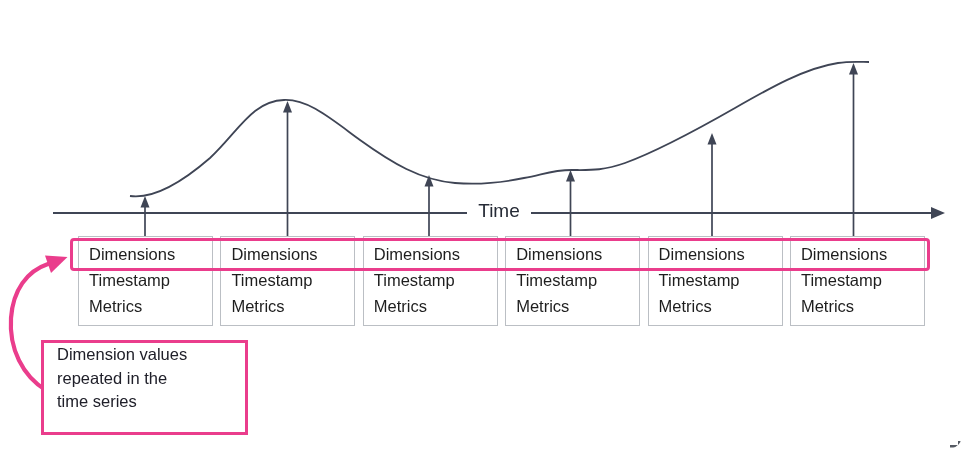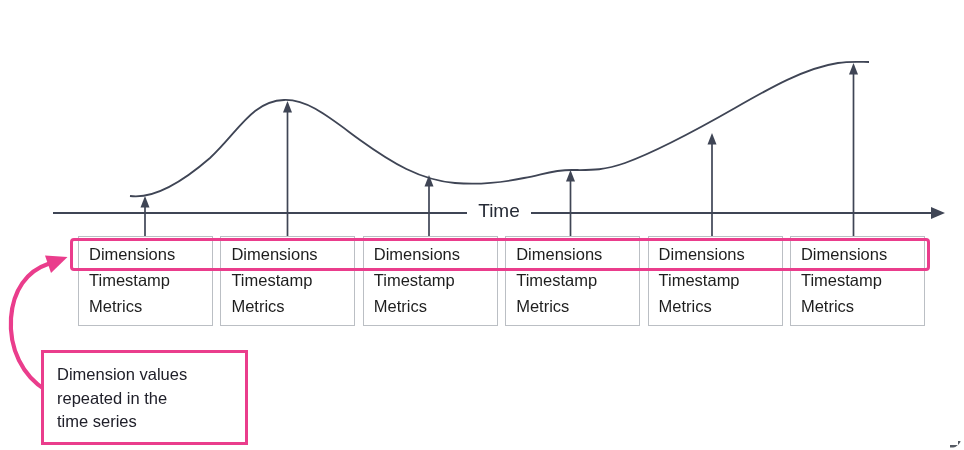--- a/index.html
+++ b/index.html
@@ -39,22 +39,21 @@
 
   .dim-highlight{
     position:absolute;left:70px;top:238px;width:860px;height:33px;z-index:3;
     box-sizing:border-box;border:3.5px solid var(--pink);border-radius:4px;
     background:transparent;
   }
 
   .callout{
     position:absolute;left:41px;top:340px;width:207px;height:95px;z-index:4;
     box-sizing:border-box;border:3.5px solid var(--pink);background:#fff;
-    padding:10px 0 0 13px;
-    margin-top:10px;
+    padding:0 0 0 13px;
   }
   .callout-text{
     font-size:16.5px;line-height:23.5px;color:#20202A;white-space:pre-line;
   }
 </style>
 </head>
 <body>
 
 <div class="canvas">
 

